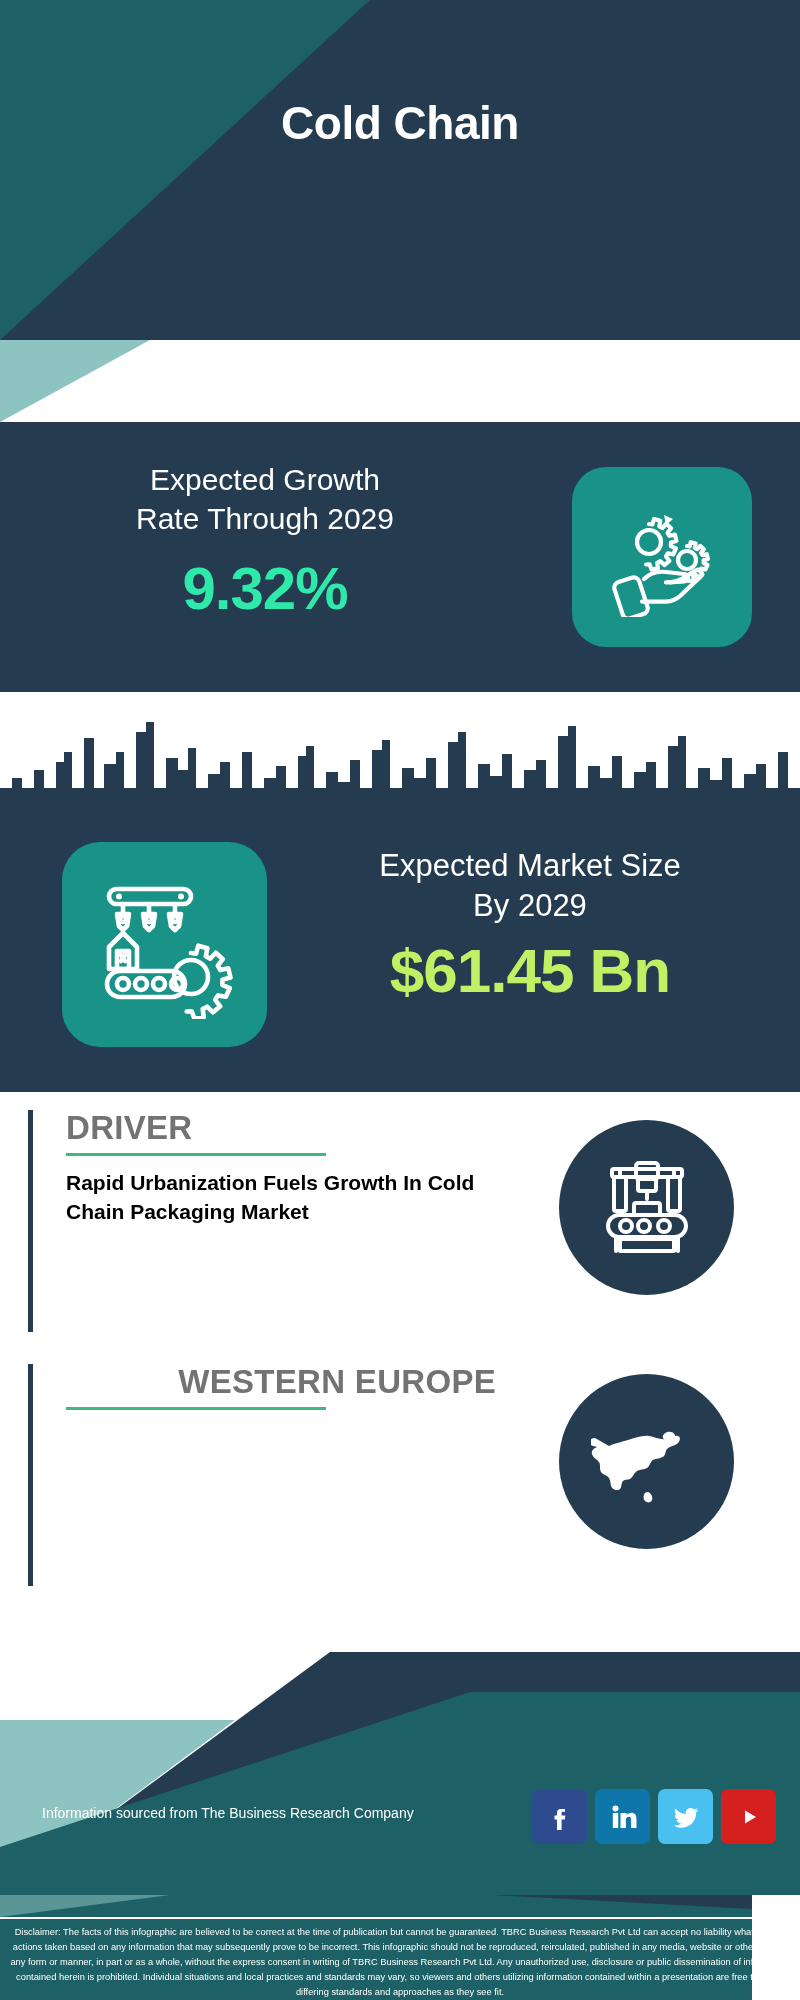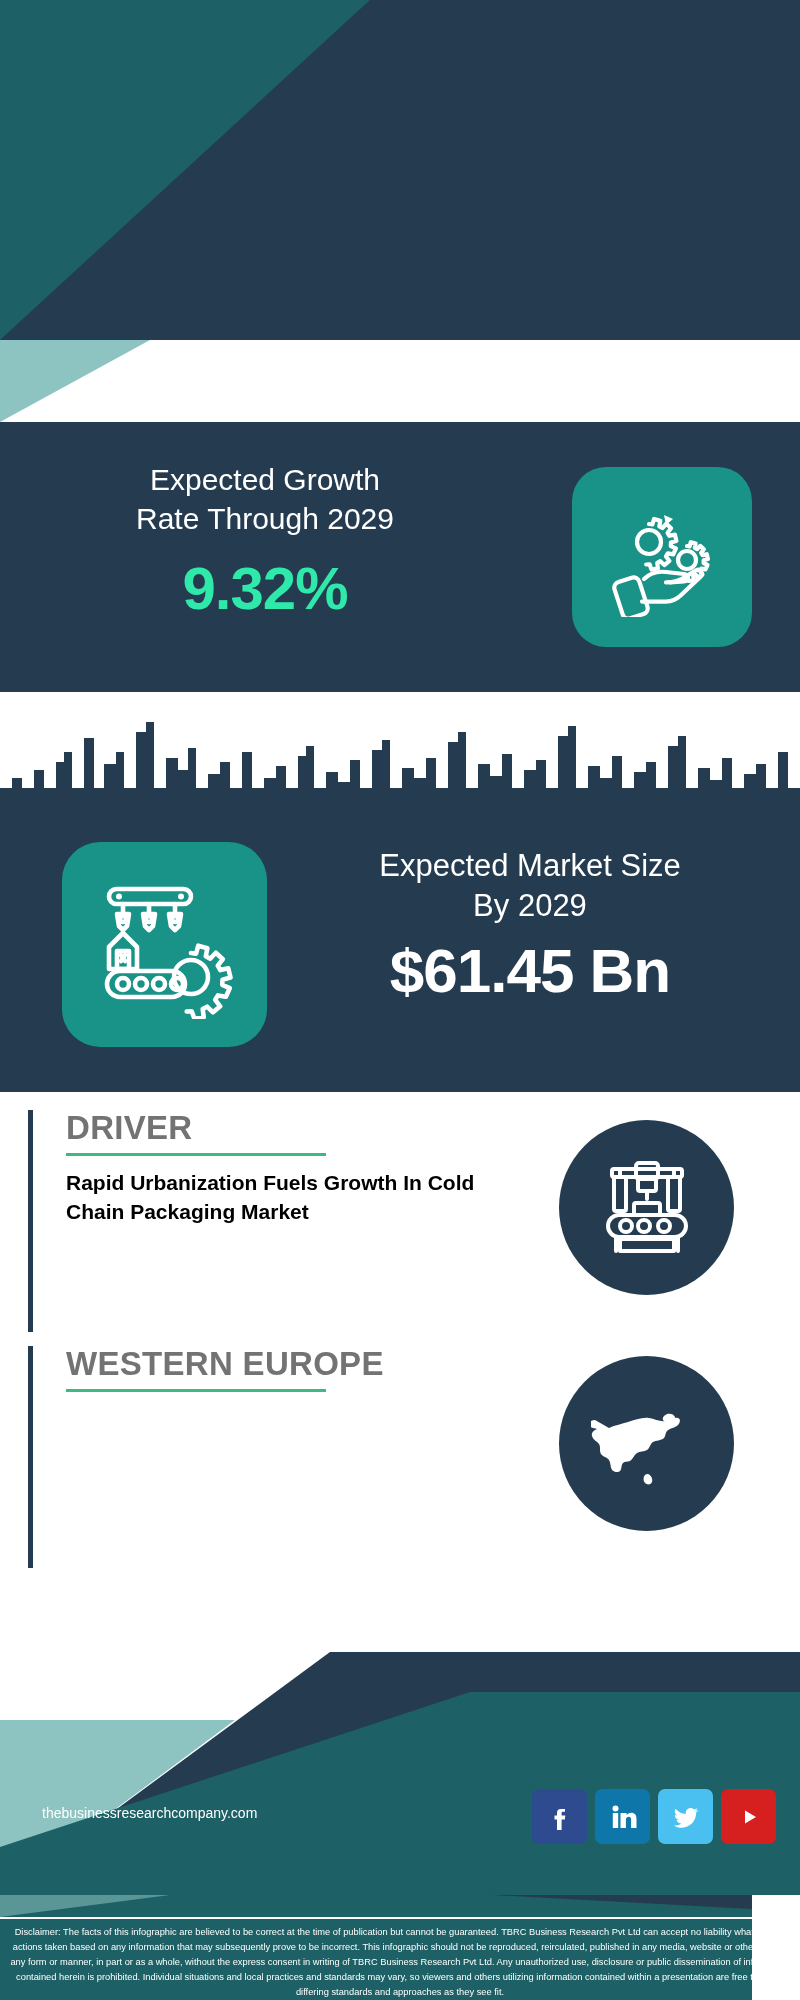--- a/index.html
+++ b/index.html
@@ -71,21 +71,21 @@
     position:absolute; left:62px; top:10px; width:205px; height:205px;
     background:#199287; border-radius:38px;
     display:flex; align-items:center; justify-content:center;
   }
   .market-text {
     position:absolute; left:290px; top:14px; width:480px;
     text-align:center; color:#ffffff;
   }
   .market-label { font-size:31px; line-height:1.3; }
   .market-value {
-    margin-top:8px; font-size:62px; font-weight:bold; color:#ffffff;
+    margin-top:8px; font-size:62px; font-weight:bold; color:#bef264;
     letter-spacing:-1px;
   }
 
   
   .insights {
     position:absolute; left:0; top:1092px; width:800px; height:560px;
     background:#ffffff;
   }
   .card { position:absolute; left:28px; width:744px; }
   .card-bar {
@@ -168,20 +168,21 @@
     position:absolute; left:10px; top:30px; width:780px;
     color:#ffffff; font-size:9.3px; line-height:1.62; text-align:center;
   }
 </style>
 </head>
 <body>
 
 <div class="header">
   <div class="header-teal"></div>
   <div class="header-title">
+    <div>Cold Chain</div>
   </div>
 </div>
 
 <div class="wedge">
   <div class="wedge-teal"></div>
 </div>
 
 <div class="growth">
   <div class="growth-text">
     <div class="growth-label">Expected Growth</div>
@@ -264,21 +265,21 @@
         <rect x="14" y="60" width="78" height="22" rx="11"></rect>
         <circle cx="32" cy="71" r="6"></circle>
           <circle cx="50" cy="71" r="6"></circle>
           <circle cx="70" cy="71" r="6"></circle>
         <rect x="26" y="84" width="54" height="12"></rect>
         <path d="M22 82 v14 M84 82 v14"></path>
       </svg>
     </div>
   </div>
 
-  <div class="card" style="top:254px; height:230px;">
+  <div class="card" style="top:272px; height:230px;text-align:right;">
     <div class="card-bar" style="height:222px;"></div>
     <div class="card-body">
       <div class="card-title">WESTERN EUROPE</div>
       <div class="card-rule"></div>
     </div>
     <div class="card-circle" style="right:38px; top:10px;">
       <svg width="112" height="112" viewBox="0 0 112 112">
         <path fill="#ffffff" d="M18 40 c6 -3 13 -4 19 -6 c7 -2 14 -5 21 -4 c6 1 11 4 17 3 c4 -1 8 -4 12 -3 c3 1 2 5 0 7 c-3 3 -8 3 -11 6 c-2 2 -1 5 -3 7 c-3 3 -8 2 -11 4 c-3 2 -3 6 -6 8 c-3 2 -7 1 -10 3 c-3 2 -4 6 -7 8 c-2 1 -5 0 -7 2 c-2 2 -1 6 -3 8 c-2 2 -6 1 -8 -1 c-2 -3 -1 -7 -3 -10 c-2 -3 -6 -3 -8 -6 c-2 -3 0 -7 -2 -10 c-2 -3 -6 -4 -7 -8 c-1 -3 2 -6 5 -7 c-3 -1 -7 -1 -8 -4 c-1 -3 3 -5 6 -5 z"></path>
         <path fill="#ffffff" d="M76 26 c3 -1 7 0 8 3 c1 3 -3 4 -5 5 c-3 1 -6 0 -7 -2 c-1 -3 2 -5 4 -6 z"></path>
         <path fill="#ffffff" d="M57 86 c3 1 5 5 4 8 c-1 3 -5 3 -7 1 c-2 -2 -2 -6 0 -8 c1 -1 2 -1 3 -1 z"></path>
@@ -287,21 +288,21 @@
   </div>
 
 </div>
 
 <div class="footer">
   <div class="footer-navy"></div>
   <div class="footer-lightteal"></div>
   <div class="footer-teal"></div>
 
   <div class="footer-src">
-    <div>thebusinessresearchcompany.com</div>
+    <div>Information sourced from The Business Research Company</div>
   </div>
 
   <div class="socials">
     <a class="social s-fb">
       <svg width="30" height="30" viewBox="0 0 30 30">
           <path fill="#ffffff" d="M19 7h-3.2C13.2 7 12 8.5 12 11v2.4H9.5v4H12V28h4.6V17.4h3.2l.5-4h-3.7v-2c0-1 .2-1.6 1.5-1.6H20V7z"></path>
         </svg>
     </a>
     <a class="social s-li">
       <svg width="30" height="30" viewBox="0 0 30 30">

